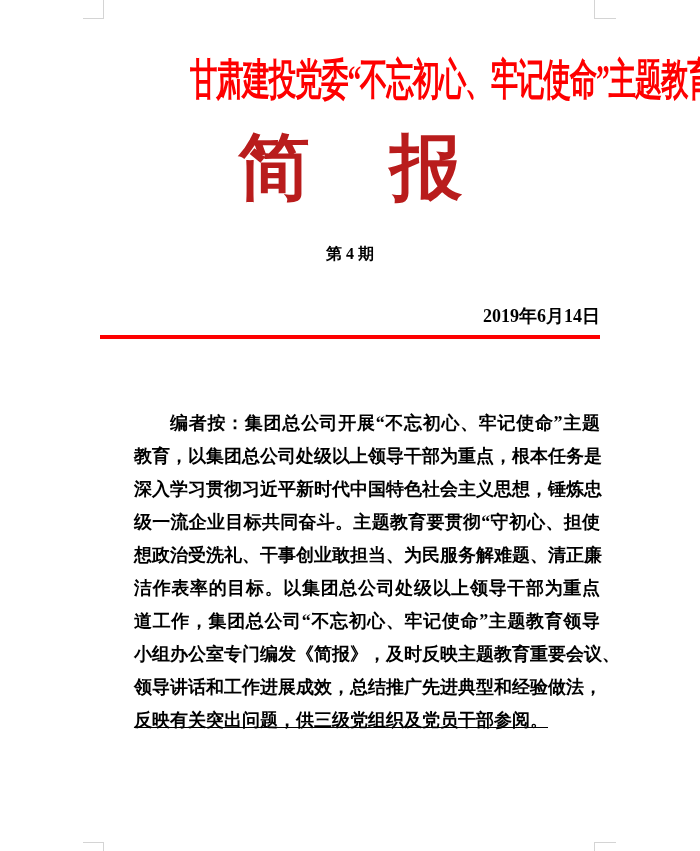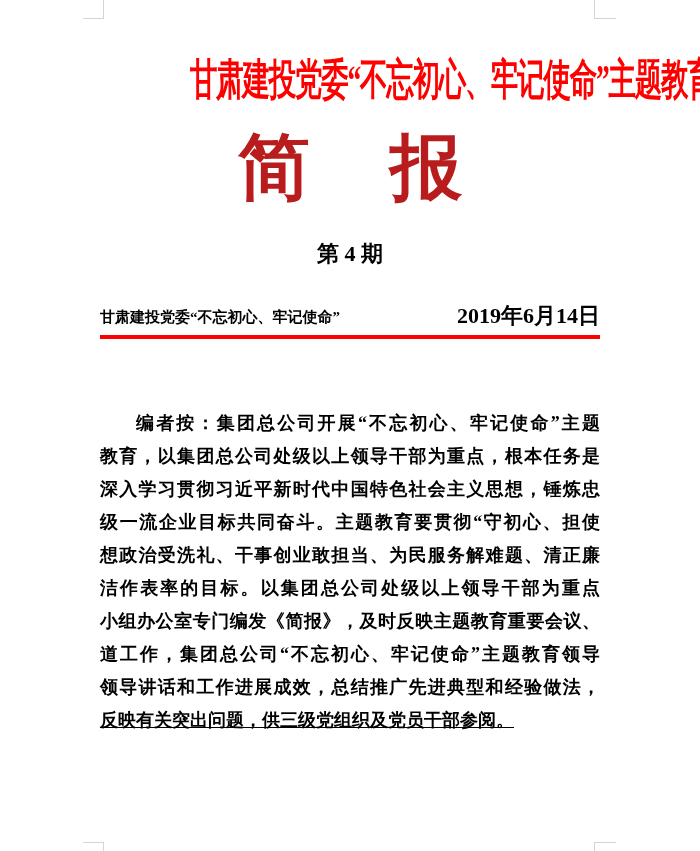--- a/index.html
+++ b/index.html
@@ -46,59 +46,60 @@
     font-size: 72px;
     line-height: 80px;
     letter-spacing: 80px;
     padding-left: 80px;   
     white-space: nowrap;
   }
   .issue {
     margin-top: 34px;
     text-align: center;
     font-weight: bold;
-    font-size: 22px;
+    font-size: 16px;
     line-height: 24px;
     color: #000;
   }
   .meta-row {
     margin-top: 38px;
     display: flex;
     justify-content: space-between;
     align-items: flex-end;
   }
   .issuer { width: 256px; font-weight: bold; color: #000; }
   .issuer-line1 {
     font-size: 15px; line-height: 22px; white-space: nowrap;
   }
   .issuer-line2 {
     font-size: 17px; line-height: 24px;
     text-align: justify; text-align-last: justify;
   }
   .date {
-    font-size: 22px; font-weight: bold; color: #000;
+    font-size: 18px; font-weight: bold; color: #000;
     line-height: 24px; padding-bottom: 0;
     white-space: nowrap;
   }
   .red-rule {
     margin-top: 7px;
     height: 4px;
     background: #fe0000;
   }
   .body-block {
     margin-top: 68px;
     font-weight: bold;
     color: #000;
     font-size: 18px;
     line-height: 33px;
   }
   .bline {
     text-align: justify;
     text-align-last: justify;
     white-space: nowrap;
+    margin-left: 34px;
   }
   .bline.first { text-indent: 2em; }
   .bline.last { text-align-last: left; text-decoration: underline; }
   .lead { font-weight: 900; }
 </style>
 </head>
 <body>
 
 <div class="page">
 
@@ -110,38 +111,37 @@
   <div class="content">
 
     <div class="doc-title">甘肃建投党委“不忘初心、牢记使命”主题教育</div>
 
     <div class="masthead">简报</div>
 
     <div class="issue">第 4 期</div>
 
     <div class="meta-row">
       <div class="issuer">
-        <div class="issuer-line1">甘肃建投党委“不忘初心、牢记使命”</div>
       </div>
       <div class="date">2019年6月14日</div>
     </div>
 
     <div class="red-rule"></div>
 
     <div class="body-block">
       <div class="bline first">
         <span class="lead">编者按：</span><span>集团总公司开展“不忘初心、牢记使命”主题</span>
       </div>
       <div>
           <div class="bline">教育，以集团总公司处级以上领导干部为重点，根本任务是</div>
           <div class="bline">深入学习贯彻习近平新时代中国特色社会主义思想，锤炼忠</div>
           <div class="bline">级一流企业目标共同奋斗。主题教育要贯彻“守初心、担使</div>
           <div class="bline">想政治受洗礼、干事创业敢担当、为民服务解难题、清正廉</div>
           <div class="bline">洁作表率的目标。以集团总公司处级以上领导干部为重点</div>
+          <div class="bline">道工作，集团总公司“不忘初心、牢记使命”主题教育领导</div>
           <div class="bline">小组办公室专门编发《简报》，及时反映主题教育重要会议、</div>
-          <div class="bline">道工作，集团总公司“不忘初心、牢记使命”主题教育领导</div>
           <div class="bline">领导讲话和工作进展成效，总结推广先进典型和经验做法，</div>
           <div class="bline last">反映有关突出问题，供三级党组织及党员干部参阅。</div>
         </div>
     </div>
 
   </div>
 </div>
 
 </body></html>

